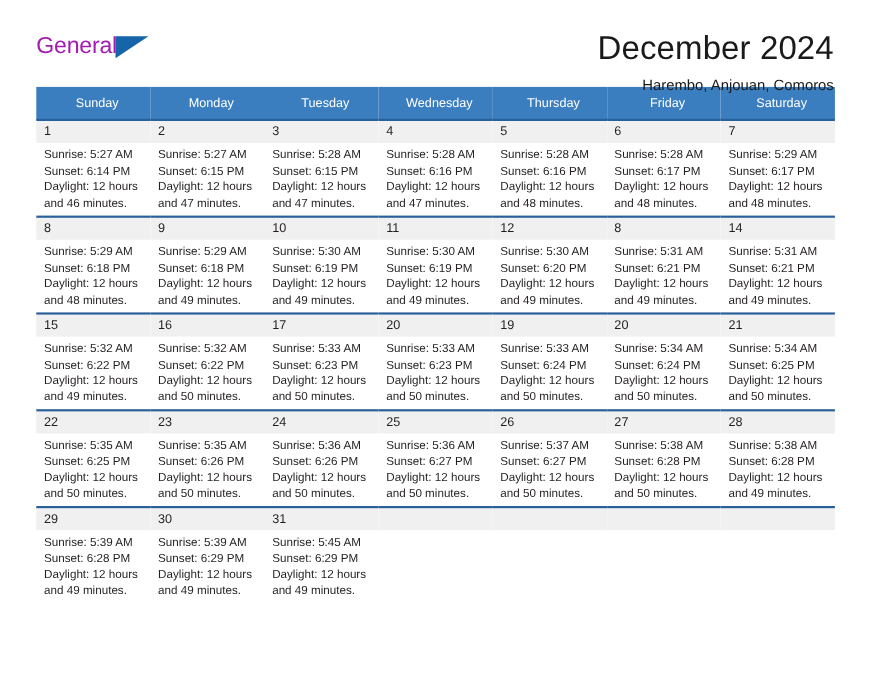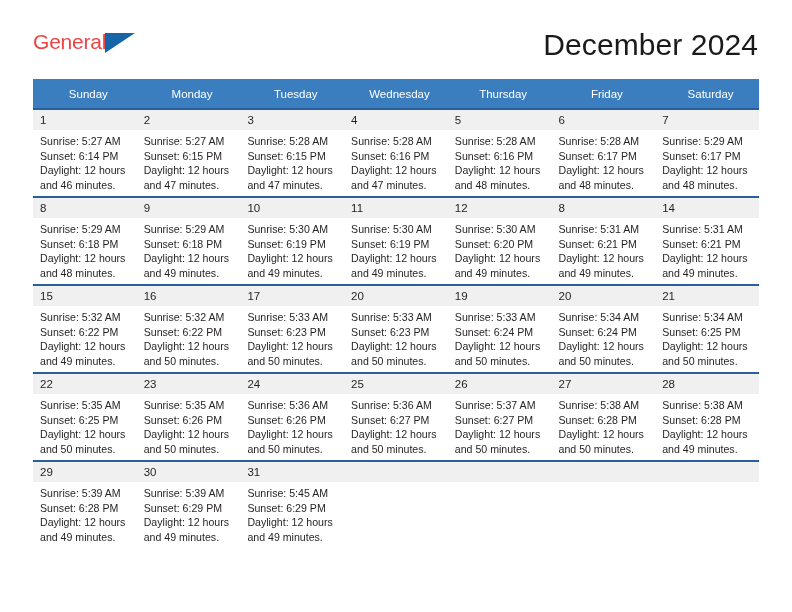--- a/index.html
+++ b/index.html
@@ -31,21 +31,21 @@
     height: 72px;
     box-sizing: border-box;
   }
   .logo {
     position: relative;
     width: 140px;
     padding-top: 4px;
   }
   .logo-line1 {
     font-size: 21px;
-    color: #ef4444;
+    color: #a21caf;
     letter-spacing: -0.2px;
     line-height: 20px;
     display: block;
   }
   .logo-line2 {
     font-size: 21px;
     color: #2079c7;
     letter-spacing: -0.2px;
     line-height: 21px;
     display: block;
@@ -130,20 +130,21 @@
 
   <div class="header">
 
     <div class="logo">
       <span class="logo-line1">General</span>
       <span class="logo-triangle"></span>
     </div>
 
     <div class="title-block">
       <div class="cal-title">December 2024</div>
+      <div class="cal-subtitle">Harembo, Anjouan, Comoros</div>
     </div>
 
   </div>
 
   <table class="calendar">
     <thead>
       <tr>
         <th>Sunday</th>
         <th>Monday</th>
         <th>Tuesday</th>

